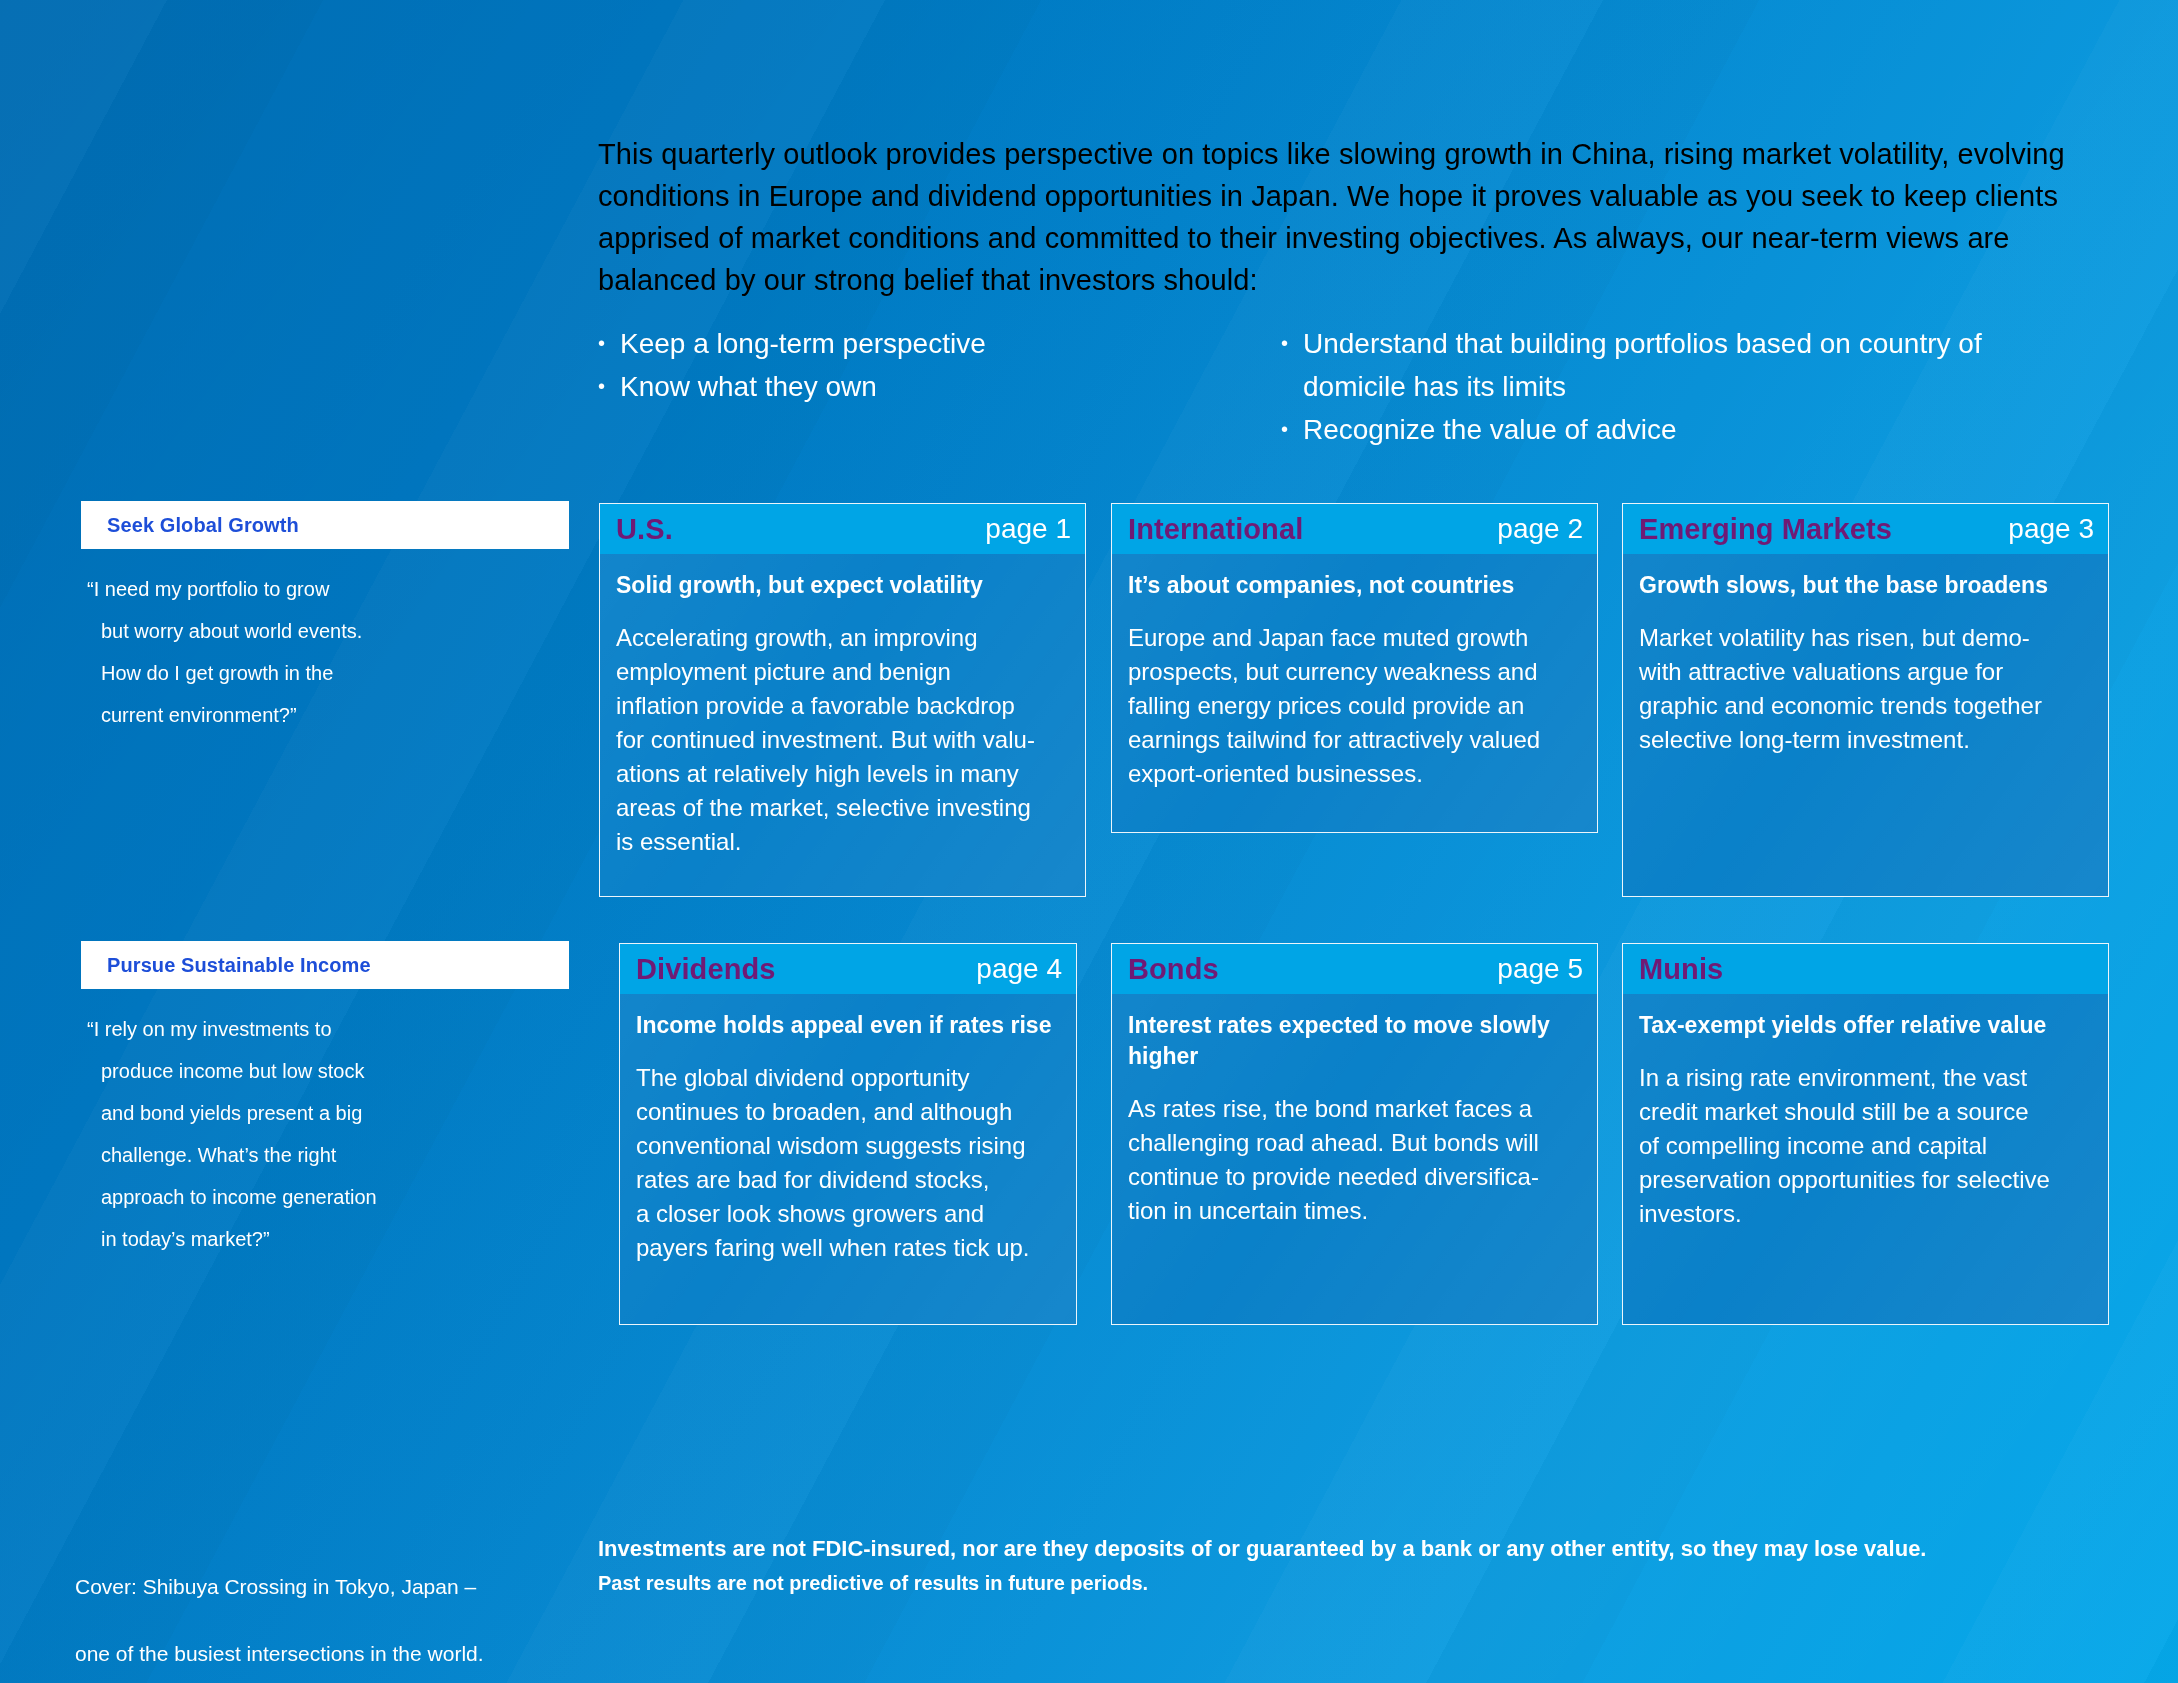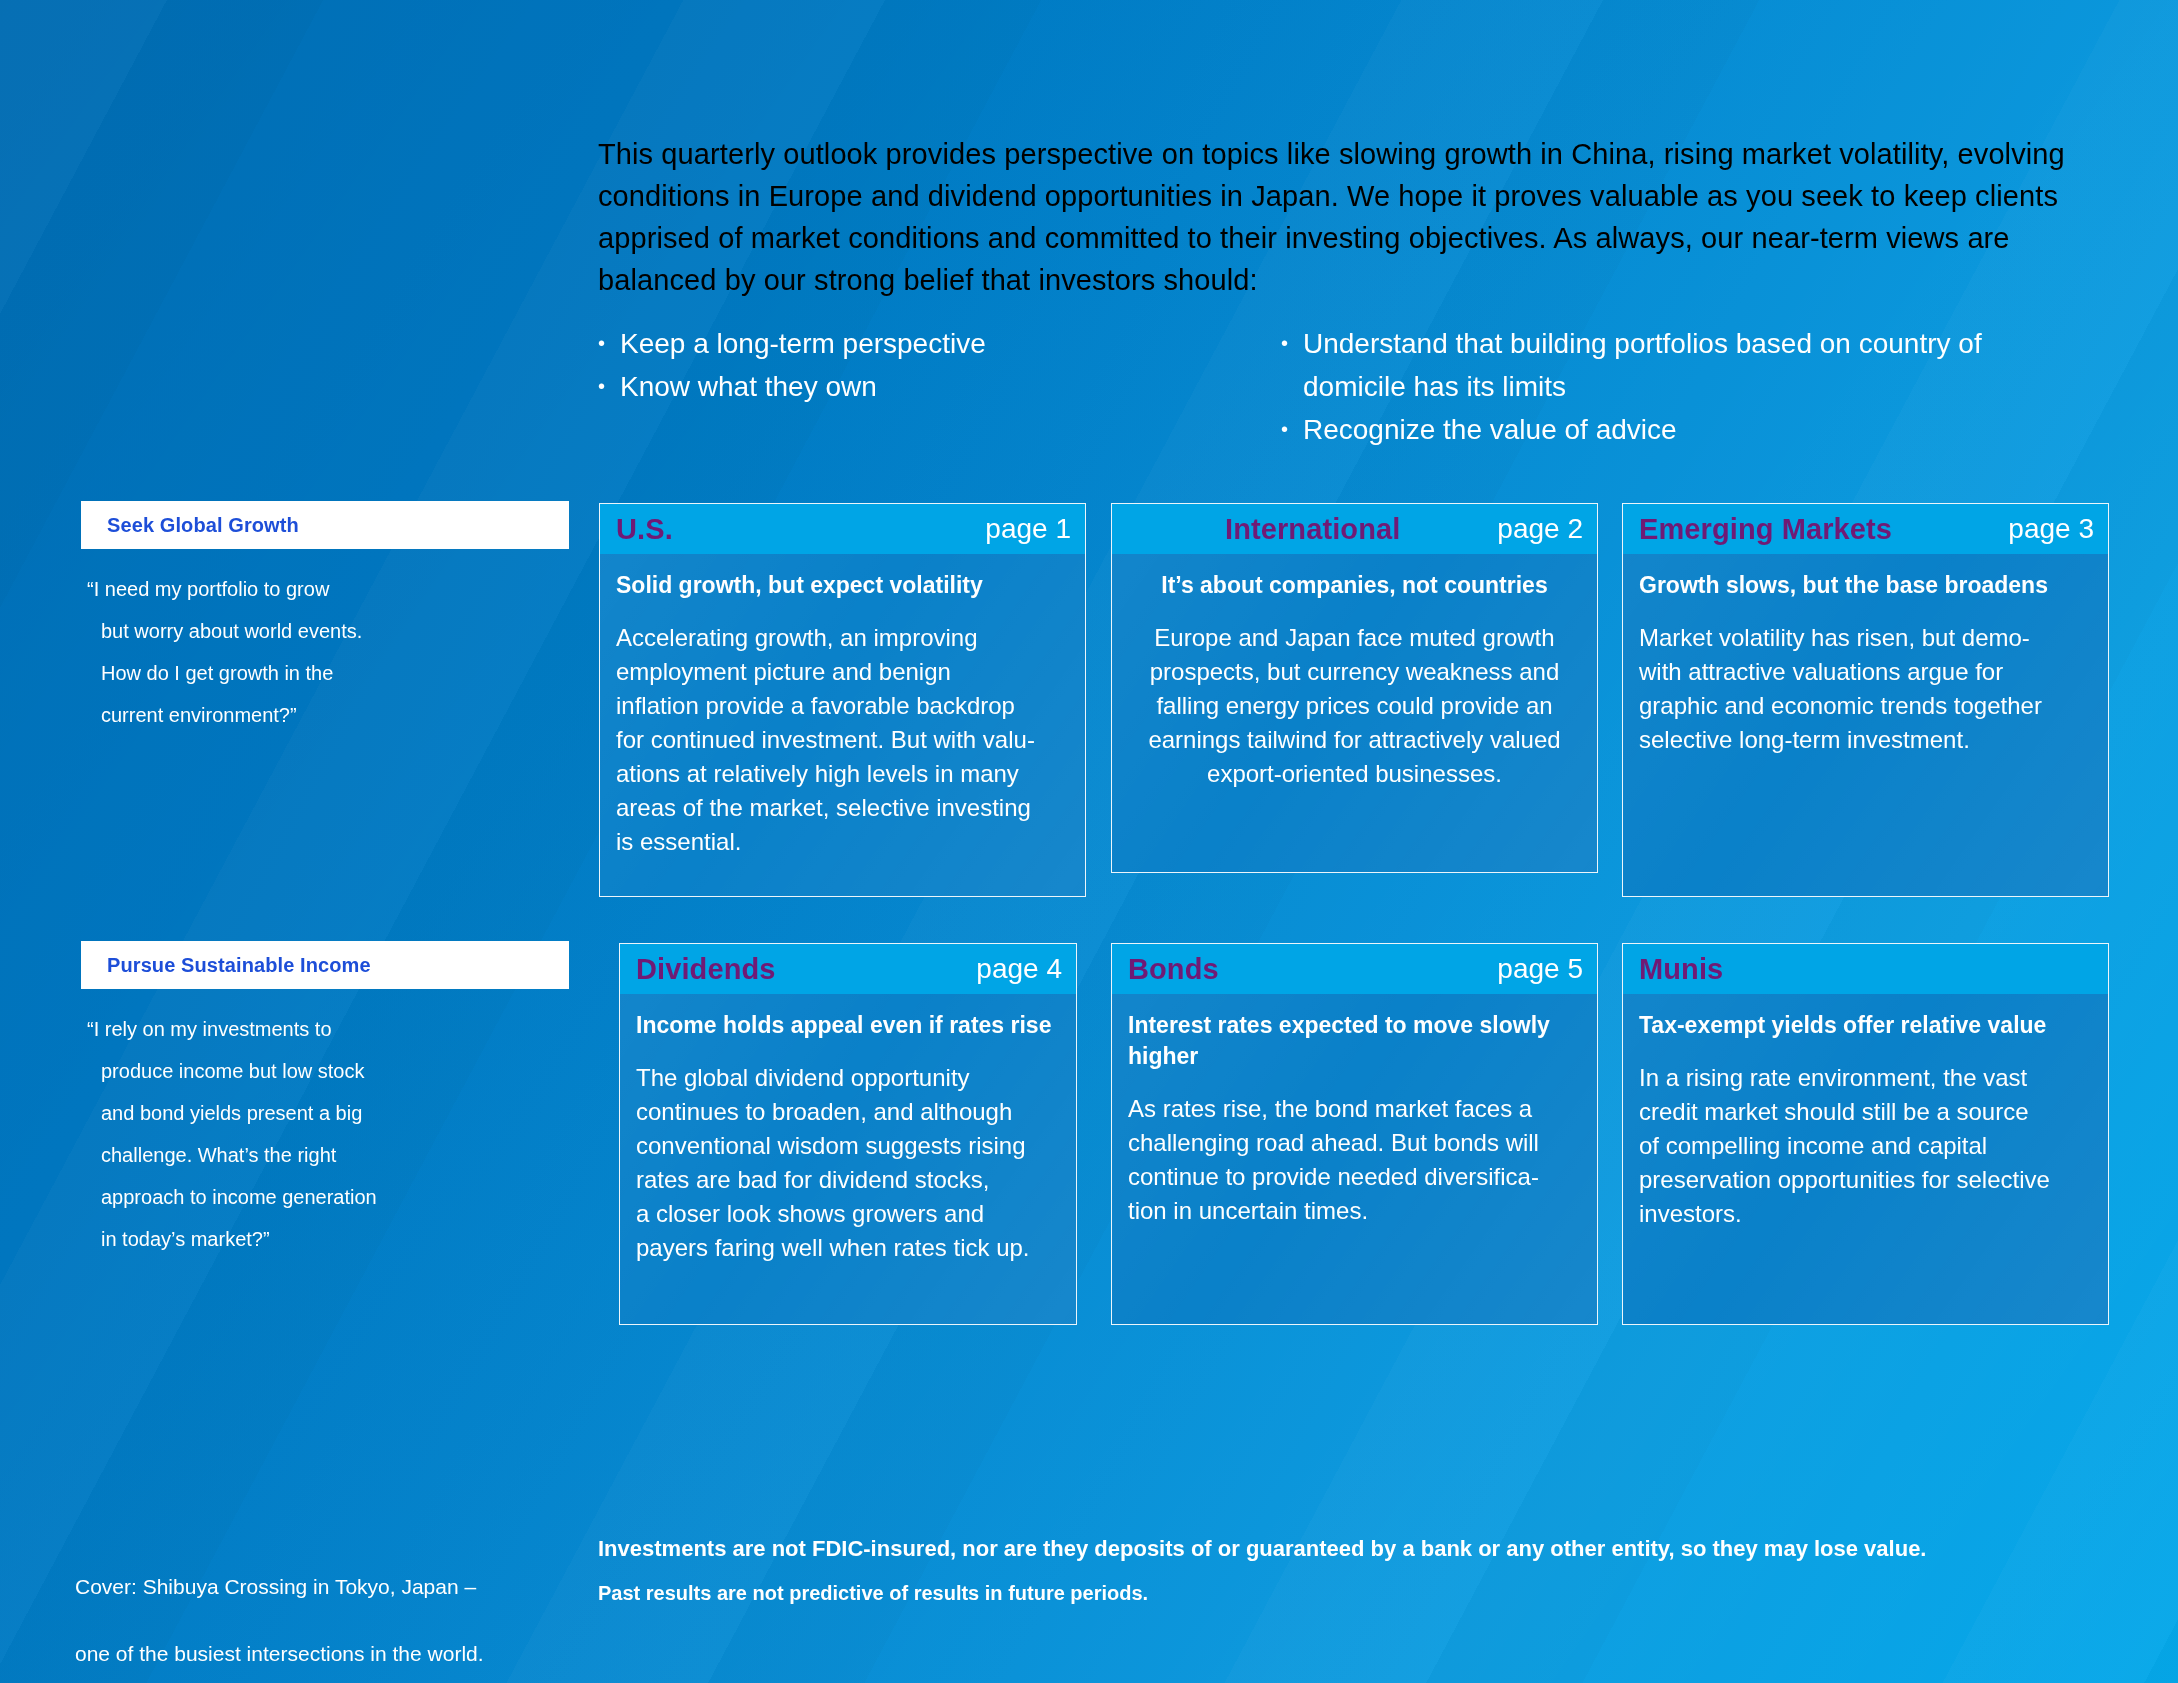--- a/index.html
+++ b/index.html
@@ -178,21 +178,21 @@
     position: absolute;
     left: 598px;
     top: 1533px;
     width: 1485px;
   }
   .disc-main {
     font-size: 22px;
     font-weight: bold;
     color: #ffffff;
     line-height: 32px;
-    margin-bottom: 14px;
+    margin-bottom: 4px;
   }
   .disc-sub {
     font-size: 20px;
     font-weight: bold;
     color: #ffffff;
     line-height: 28px;
   }
 </style>
 </head>
 <body>
@@ -255,21 +255,21 @@
           <span class="tline">employment picture and benign</span>
           <span class="tline">inflation provide a favorable backdrop</span>
           <span class="tline">for continued investment. But with valu-</span>
           <span class="tline">ations at relatively high levels in many</span>
           <span class="tline">areas of the market, selective investing</span>
           <span class="tline">is essential.</span>
         </div>
       </div>
     </div>
 
-    <div class="card" style="left:1111px; top:503px; width:487px; height:370px;text-align:center;">
+    <div class="card" style="left:1111px; top:503px; width:487px; height:330px;">
       <div class="card-header">
         <span class="card-title">International</span>
         <span class="card-page">page 2</span>
       </div>
       <div class="card-body">
         <div class="card-sub">It’s about companies, not countries</div>
         <div class="card-text">
           <span class="tline">Europe and Japan face muted growth</span>
           <span class="tline">prospects, but currency weakness and</span>
           <span class="tline">falling energy prices could provide an</span>

